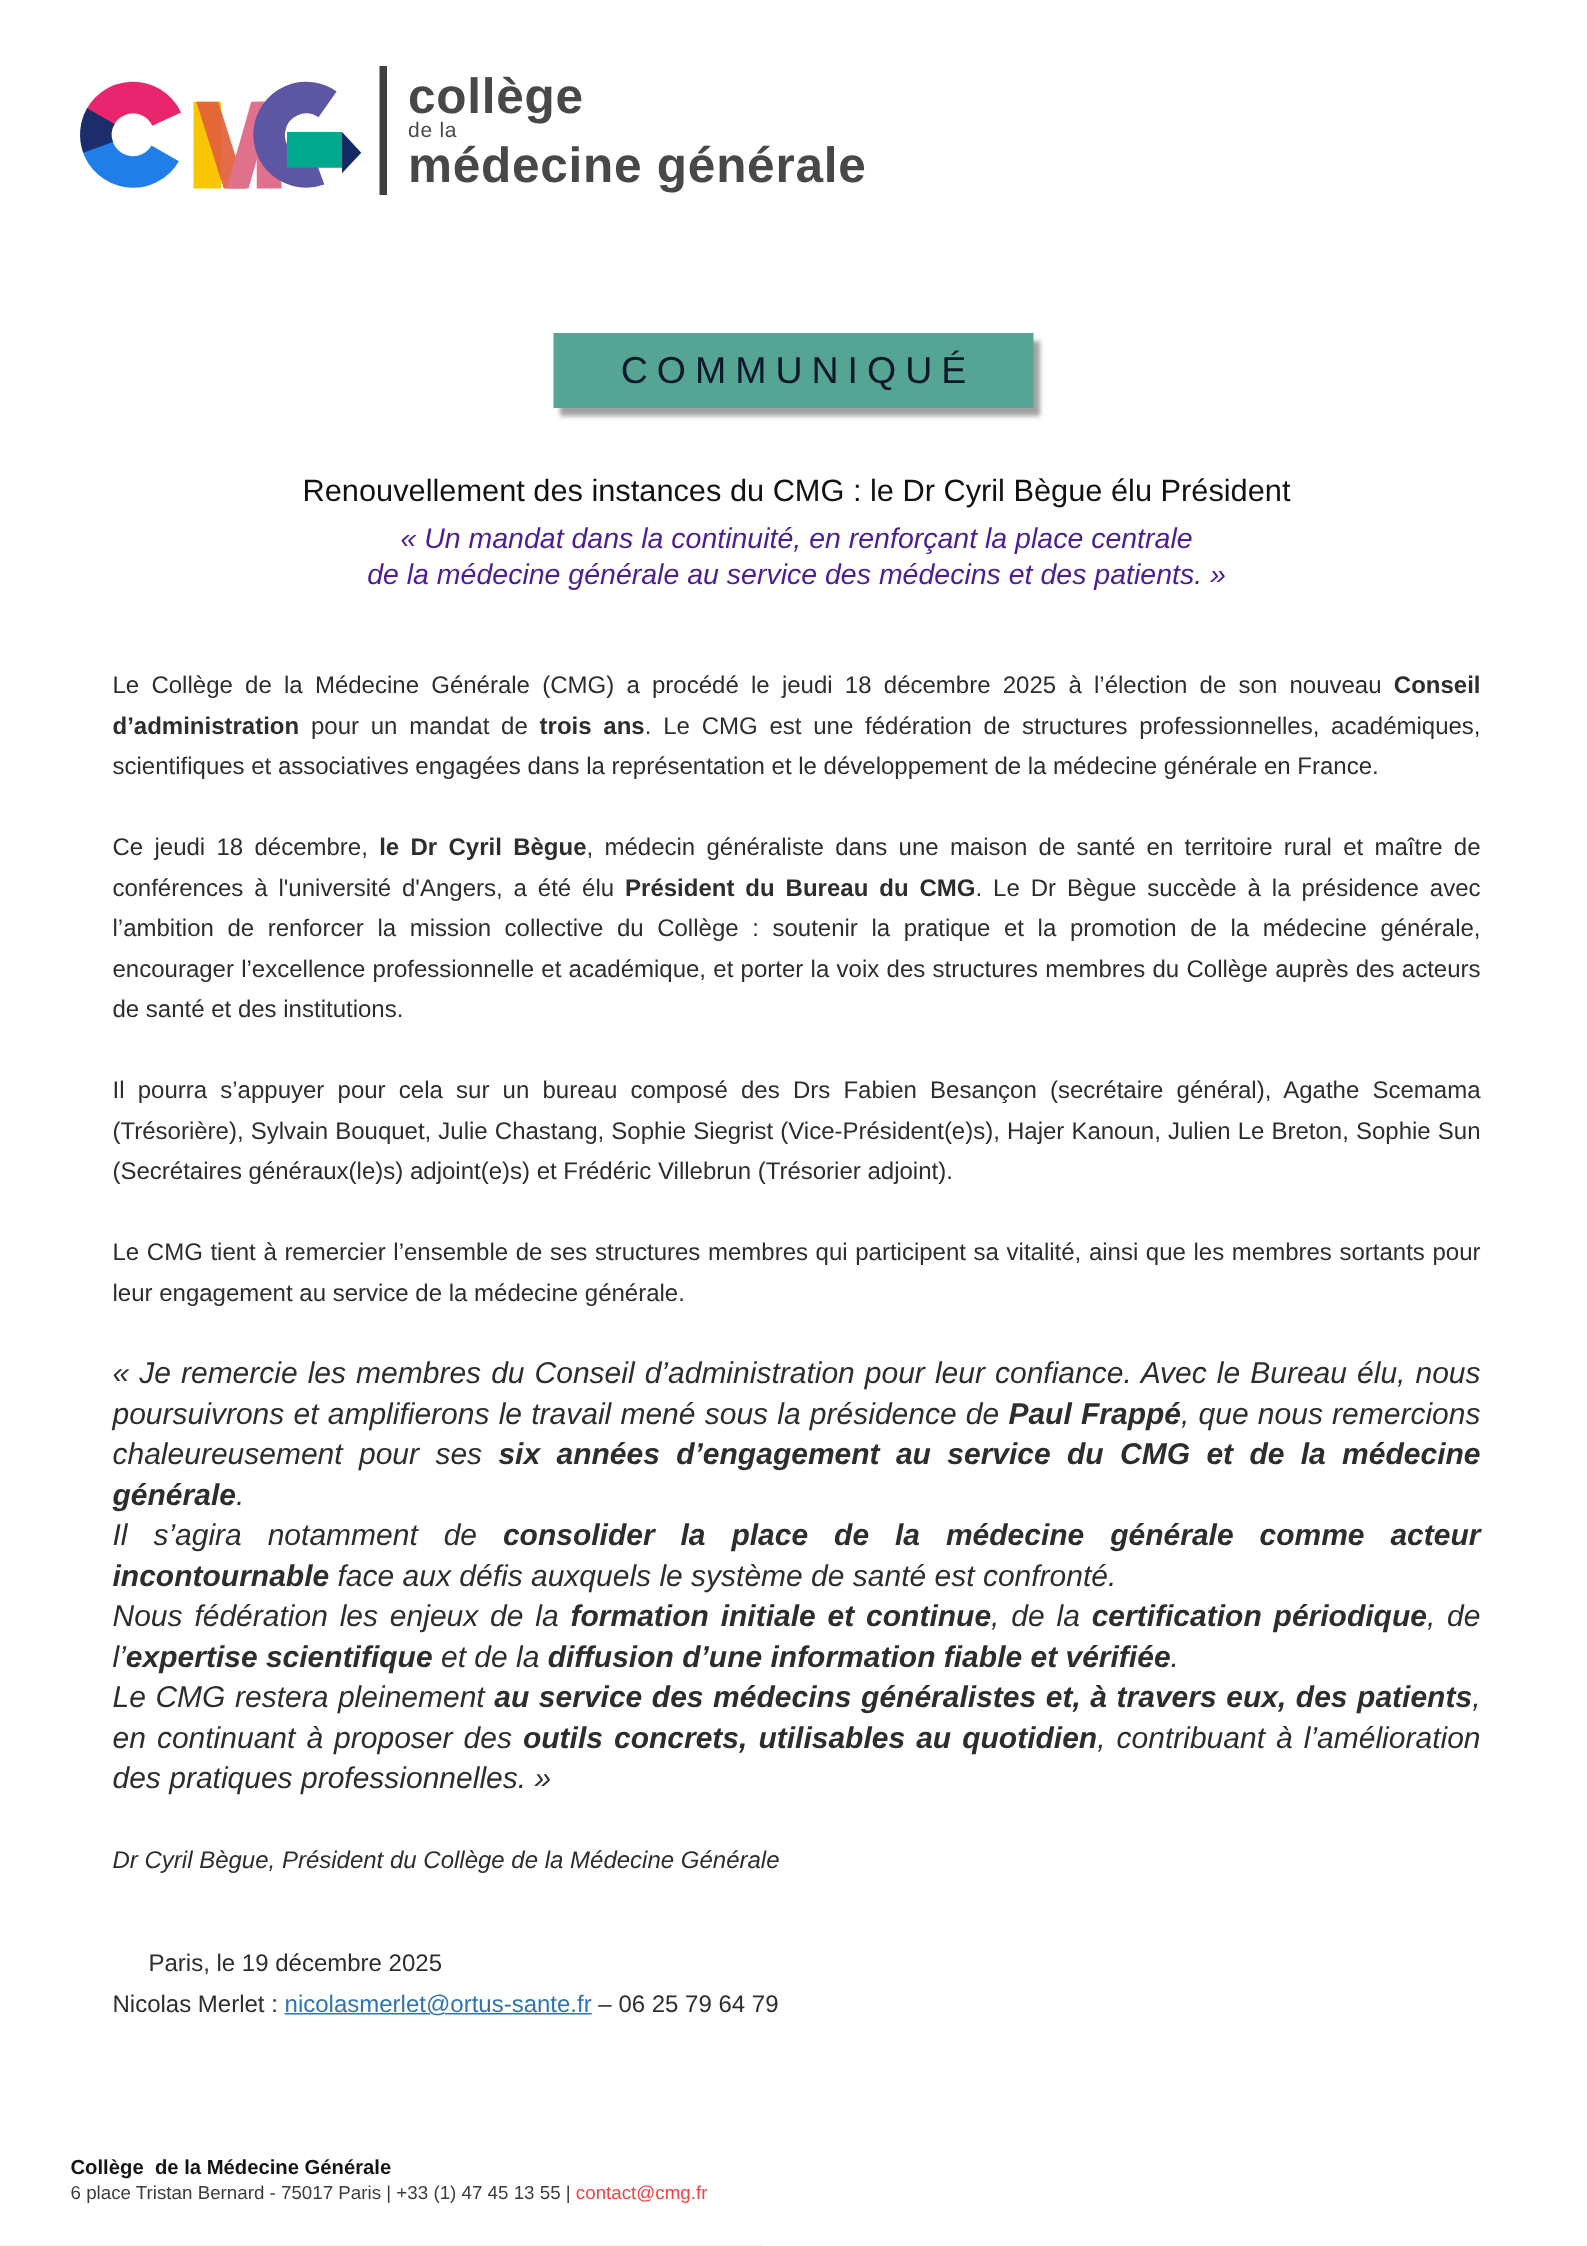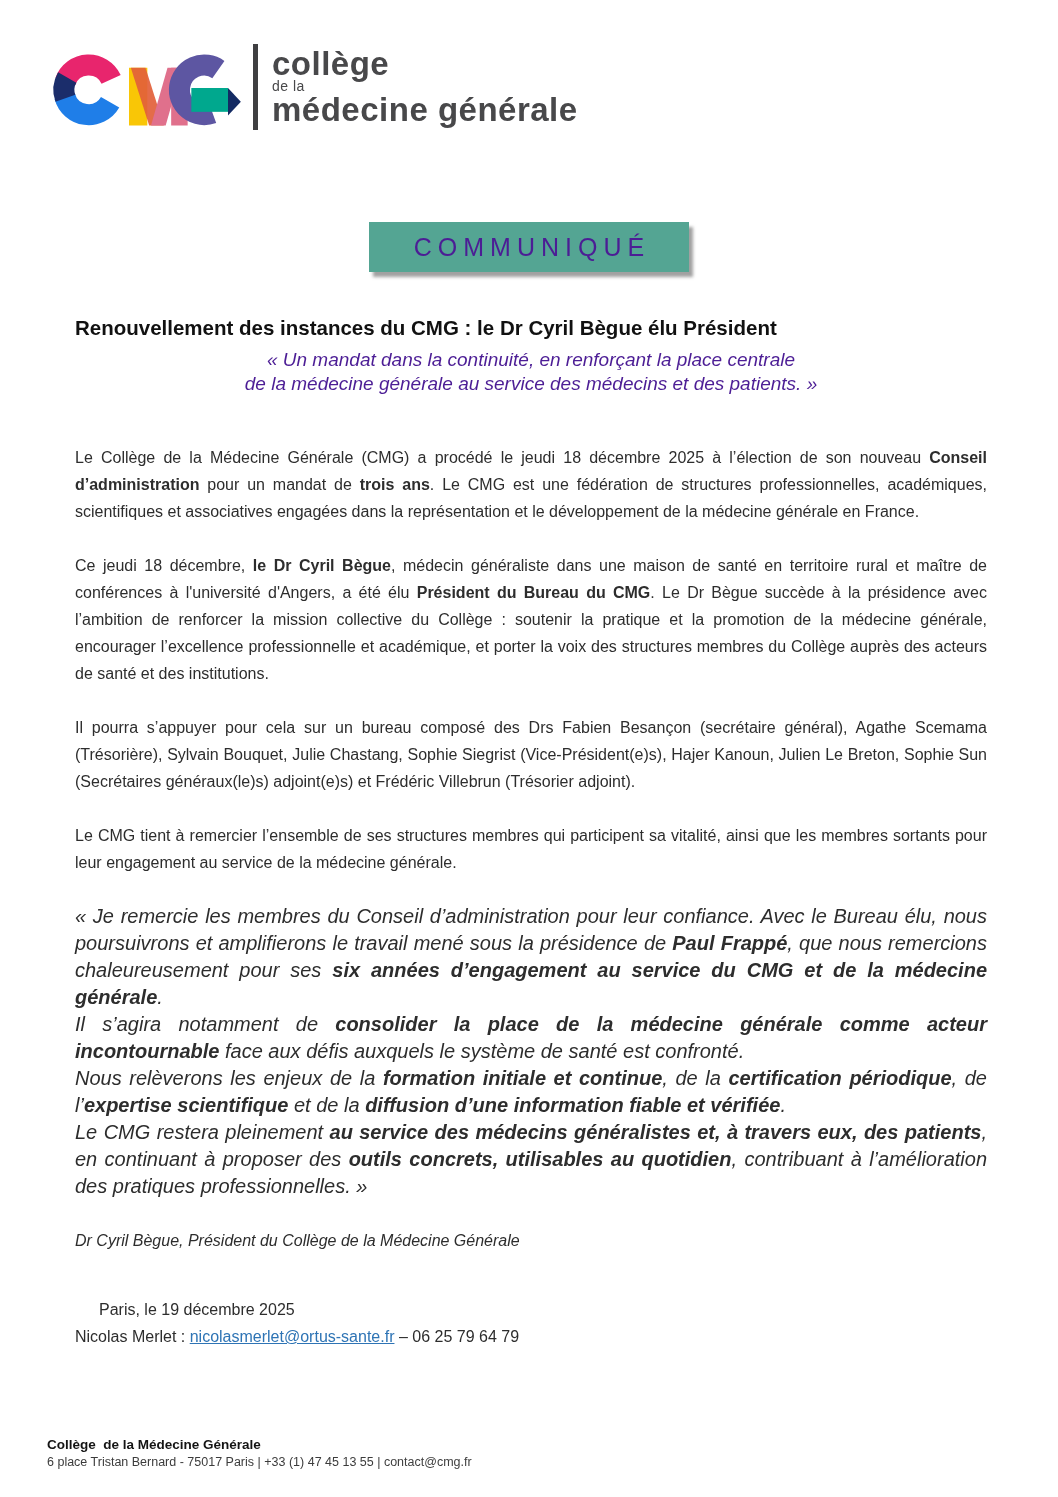--- a/index.html
+++ b/index.html
@@ -25,27 +25,27 @@
 
   
   .banner {
     position:absolute; top:222px; left:50%; transform:translateX(-50%);
     width:320px; height:50px;
     background:#54a593;
     box-shadow:4px 5px 3px rgba(110,110,110,0.65);
     display:flex; align-items:center; justify-content:center;
   }
   .banner span {
-    color:#4c1d95; font-size:25px; letter-spacing:6px; font-weight:400;
+    color:#0f172a; font-size:25px; letter-spacing:6px; font-weight:400;
     padding-left:6px; 
   }
 
   
   .content { position:absolute; top:315px; left:75px; width:912px; }
-  .title { font-size:20.5px; font-weight:bold; color:#111; line-height:26px; }
+  .title { font-size:20.5px; font-weight:normal; color:#111; text-align:center; line-height:26px; }
   .subtitle { text-align:center; font-size:19px; color:#4c1d95; line-height:23.5px; margin-top:7px;font-style:italic; }
 
   p.body { font-size:16px; line-height:27px; text-align:justify; margin-top:27px; }
   p.body.first { margin-top:49px; }
 
   .quote { margin-top:27px; font-style:italic; }
   .quote p { font-size:20px; line-height:27px; text-align:justify; }
   .b { font-weight:bold; }
 
   .signature { margin-top:27px; font-style:italic; font-size:16px; line-height:27px; }
@@ -54,21 +54,21 @@
   .contact-line { font-size:16px; line-height:27px; }
   a.email-link { color:#2e74b5; text-decoration:underline; cursor:pointer; }
 
   
   .footer {
     position:absolute; left:47px; right:46px; bottom:26px;
     display:flex; justify-content:space-between; align-items:center;
   }
   .f-org { font-size:13.5px; font-weight:bold; color:#141414; white-space:pre-wrap; line-height:18px; }
   .f-addr { font-size:12.5px; color:#3c3c3c; line-height:17px; }
-  a.f-email { color:#404040; text-decoration:none; cursor:pointer; }
+  a.f-email { color:#ef4444; text-decoration:none; cursor:pointer; }
   .f-right { display:flex; align-items:center; }
   .f-cnp { text-align:right; color:#8f8f8f; font-size:11.5px; line-height:15px; }
   .f-divider { width:1px; height:42px; background:#9a9a9a; margin:0 12px; }
   .f-site { color:#e6197f; font-size:27px; font-weight:bold; letter-spacing:-0.5px; cursor:pointer; }
 </style>
 </head>
 <body>
 
 <div class="page">
 
@@ -108,21 +108,21 @@
     </div>
 
     <p class="body first"><span>Le Collège de la Médecine Générale (CMG) a procédé le jeudi 18 décembre 2025 à l’élection de son nouveau </span><span class="b">Conseil d’administration</span><span> pour un mandat de </span><span class="b">trois ans</span><span>. Le CMG est une fédération de structures professionnelles, académiques, scientifiques et associatives engagées dans la représentation et le développement de la médecine générale en France.</span></p>
     <p class="body"><span>Ce jeudi 18 décembre, </span><span class="b">le Dr Cyril Bègue</span><span>, médecin généraliste dans une maison de santé en territoire rural et maître de conférences à l'université d'Angers, a été élu </span><span class="b">Président du Bureau du CMG</span><span>. Le Dr Bègue succède à la présidence avec l’ambition de renforcer la mission collective du Collège : soutenir la pratique et la promotion de la médecine générale, encourager l’excellence professionnelle et académique, et porter la voix des structures membres du Collège auprès des acteurs de santé et des institutions.</span></p>
     <p class="body"><span>Il pourra s’appuyer pour cela sur un bureau composé des Drs Fabien Besançon (secrétaire général), Agathe Scemama (Trésorière), Sylvain Bouquet, Julie Chastang, Sophie Siegrist (Vice-Président(e)s), Hajer Kanoun, Julien Le Breton, Sophie Sun (Secrétaires généraux(le)s) adjoint(e)s) et Frédéric Villebrun (Trésorier adjoint).</span></p>
     <p class="body"><span>Le CMG tient à remercier l’ensemble de ses structures membres qui participent sa vitalité, ainsi que les membres sortants pour leur engagement au service de la médecine générale.</span></p>
 
     <div class="quote">
       <p><span> « Je remercie les membres du Conseil d’administration pour leur confiance. Avec le Bureau élu, nous poursuivrons et amplifierons le travail mené sous la présidence de </span><span class="b">Paul Frappé</span><span>, que nous remercions chaleureusement pour ses </span><span class="b">six années d’engagement au service du CMG et de la médecine générale</span><span>.</span></p>
       <p><span>Il s’agira notamment de </span><span class="b">consolider la place de la médecine générale comme acteur incontournable</span><span> face aux défis auxquels le système de santé est confronté.</span></p>
-      <p><span>Nous relèverons les enjeux de la </span><span class="b">formation initiale et continue</span><span>, de la </span><span class="b">certification périodique</span><span>, de l’</span><span class="b">expertise scientifique</span><span> et de la </span><span class="b">diffusion d’une information fiable et vérifiée</span><span>.</span></p>
+      <p><span>Nous fédération les enjeux de la </span><span class="b">formation initiale et continue</span><span>, de la </span><span class="b">certification périodique</span><span>, de l’</span><span class="b">expertise scientifique</span><span> et de la </span><span class="b">diffusion d’une information fiable et vérifiée</span><span>.</span></p>
       <p><span>Le CMG restera pleinement </span><span class="b">au service des médecins généralistes et, à travers eux, des patients</span><span>, en continuant à proposer des </span><span class="b">outils concrets, utilisables au quotidien</span><span>, contribuant à l’amélioration des pratiques professionnelles. »</span></p>
     </div>
 
     <p class="signature">Dr Cyril Bègue, Président du Collège de la Médecine Générale</p>
     <p class="dateline">Paris, le 19 décembre 2025</p>
 
     <p class="contact-line">
       <span>Nicolas Merlet : </span><a class="email-link">nicolasmerlet@ortus-sante.fr</a><span> – 06 25 79 64 79</span>
     </p>
   </main>

